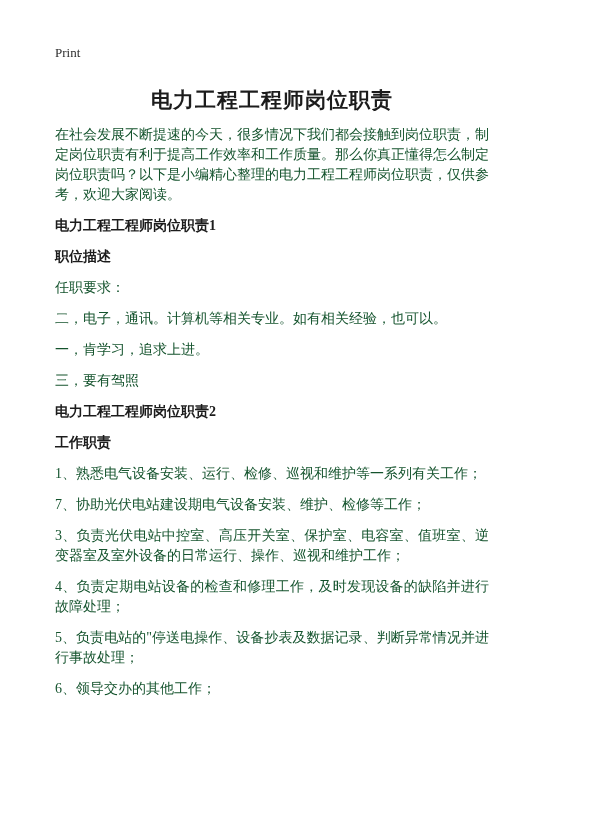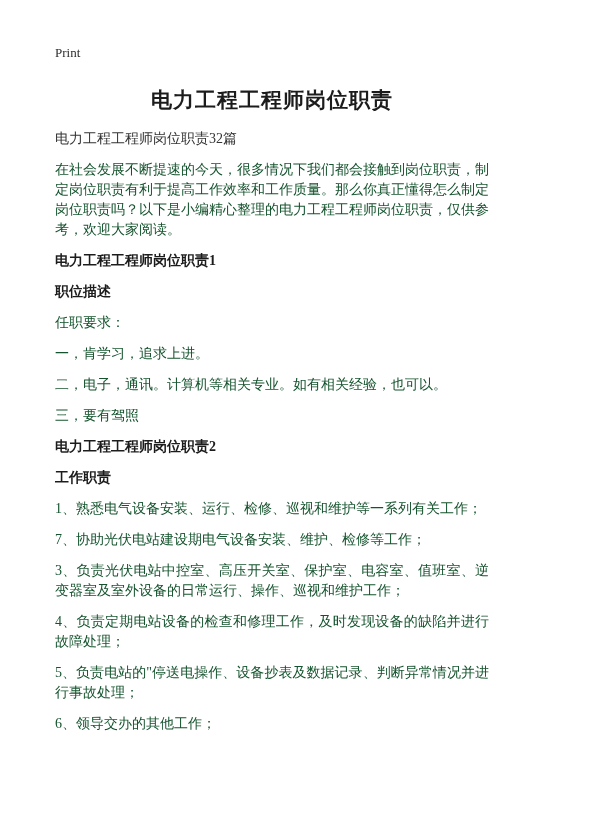--- a/index.html
+++ b/index.html
@@ -54,29 +54,28 @@
   }
 </style>
 </head>
 <body>
 
 <div class="page">
   <div class="print-link">Print</div>
 
   <h1 class="doc-title">电力工程工程师岗位职责</h1>
 
-  <div class="doc-subtitle">电力工程工程师岗位职责32篇</div>
 
   <div class="article-body" id="article-body">
       <p>在社会发展不断提速的今天，很多情况下我们都会接触到岗位职责，制定岗位职责有利于提高工作效率和工作质量。那么你真正懂得怎么制定岗位职责吗？以下是小编精心整理的电力工程工程师岗位职责，仅供参考，欢迎大家阅读。</p>
       <p class="bold">电力工程工程师岗位职责1</p>
       <p class="bold">职位描述</p>
       <p>任职要求：</p>
+      <p>二，电子，通讯。计算机等相关专业。如有相关经验，也可以。</p>
       <p>一，肯学习，追求上进。</p>
-      <p>二，电子，通讯。计算机等相关专业。如有相关经验，也可以。</p>
       <p>三，要有驾照</p>
       <p class="bold">电力工程工程师岗位职责2</p>
       <p class="bold">工作职责</p>
       <p>1、熟悉电气设备安装、运行、检修、巡视和维护等一系列有关工作；</p>
       <p>7、协助光伏电站建设期电气设备安装、维护、检修等工作；</p>
       <p>3、负责光伏电站中控室、高压开关室、保护室、电容室、值班室、逆变器室及室外设备的日常运行、操作、巡视和维护工作；</p>
       <p>4、负责定期电站设备的检查和修理工作，及时发现设备的缺陷并进行故障处理；</p>
       <p>5、负责电站的"停送电操作、设备抄表及数据记录、判断异常情况并进行事故处理；</p>
       <p>6、领导交办的其他工作；</p>
     </div>

